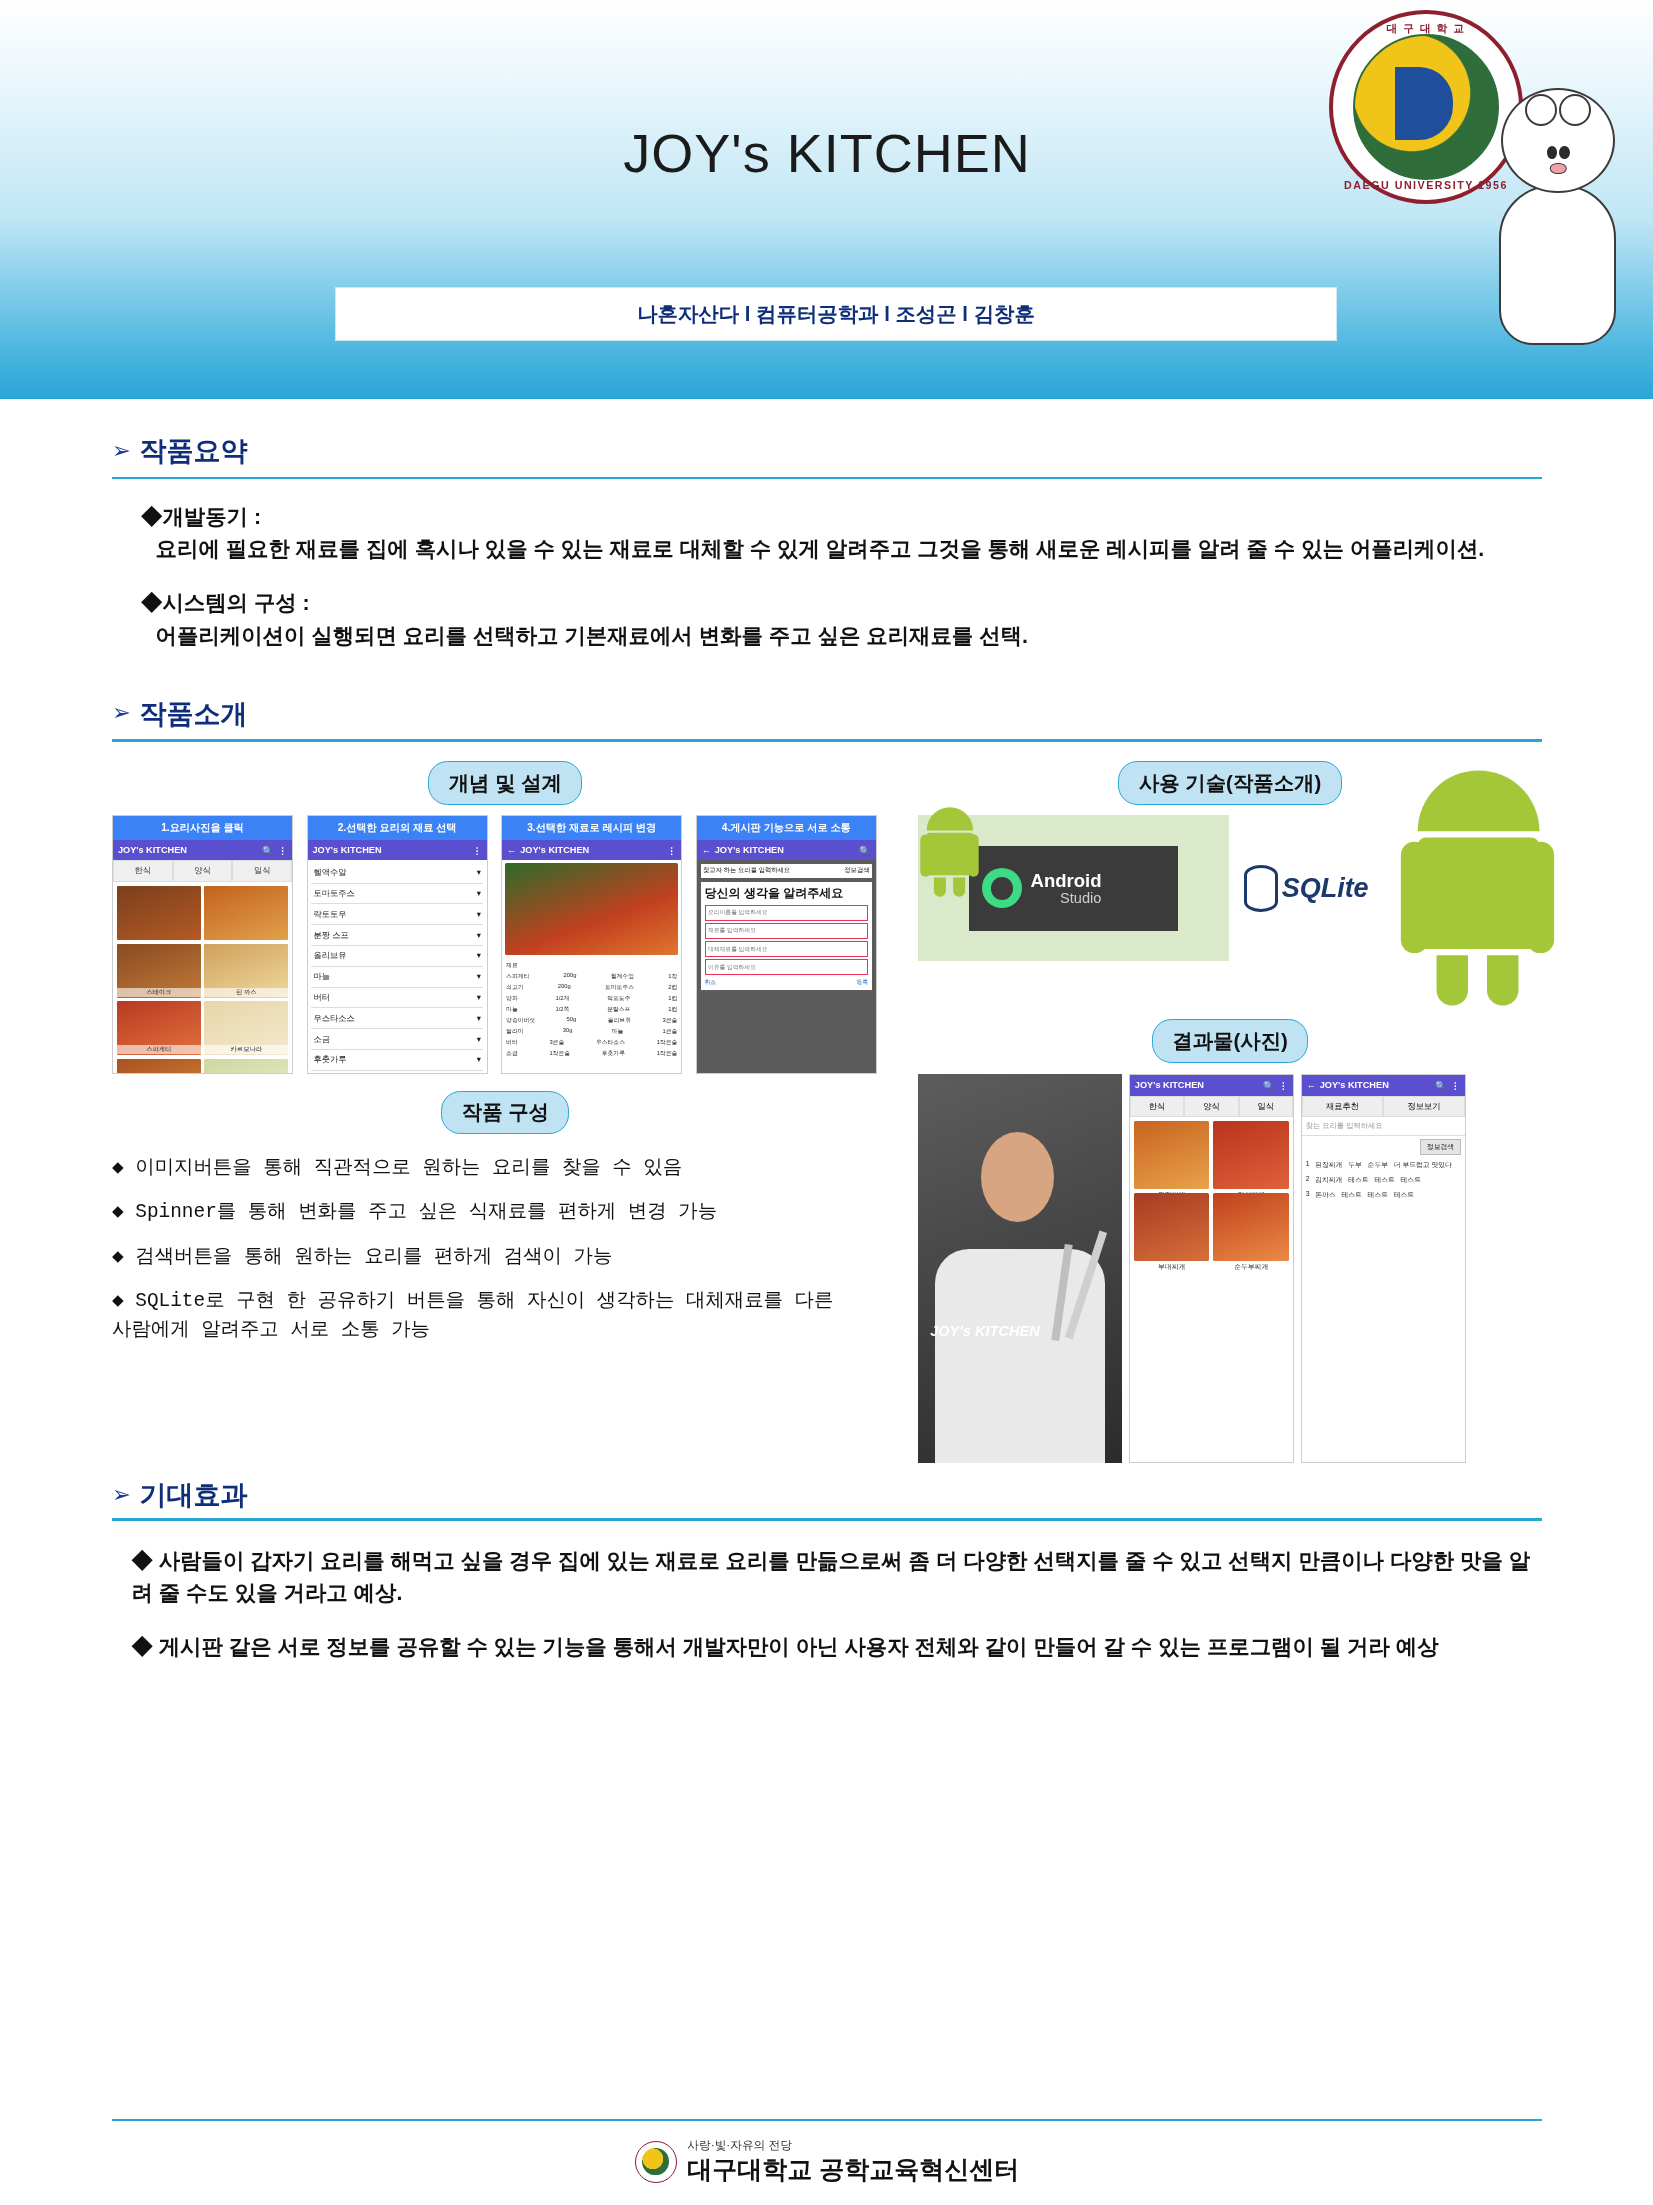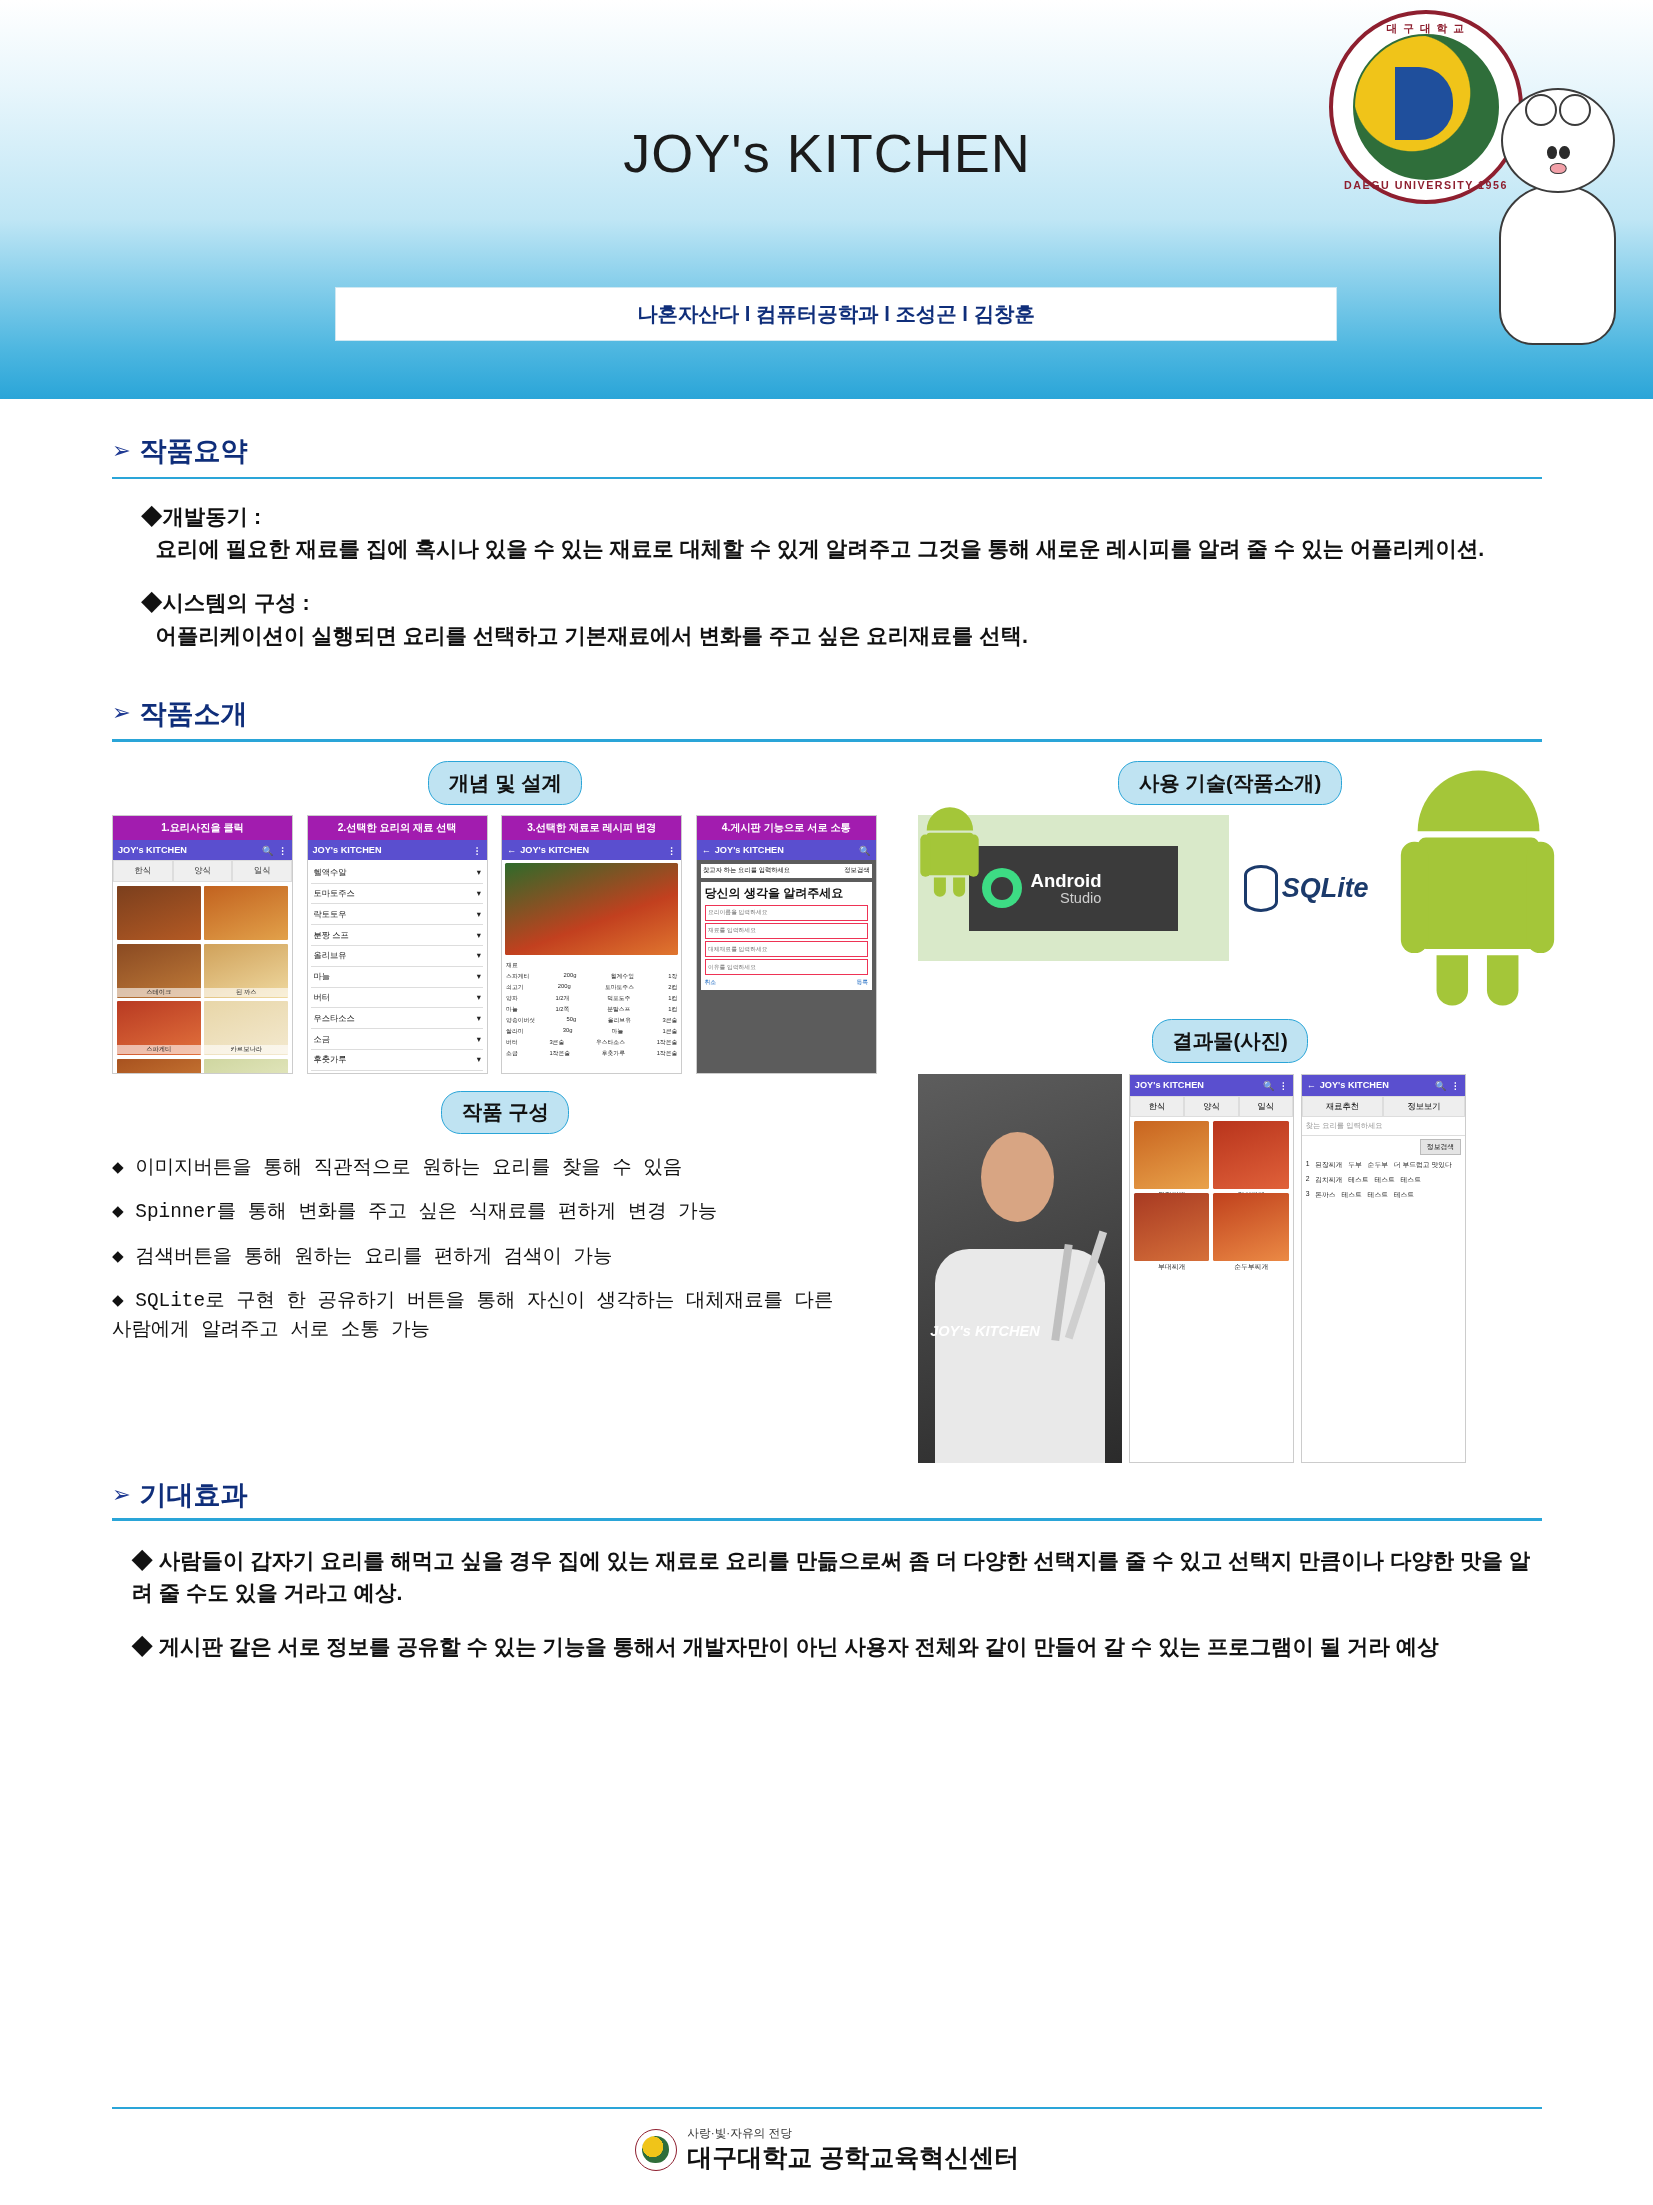--- a/index.html
+++ b/index.html
@@ -142,21 +142,21 @@
     background: #bfe3f2; border: 1.9px solid #2aa5d8;
     border-radius: 19.4px;
     font-size: 20.4px; font-weight: 700; color: #111;
     padding: 6.8px 19.4px;
   }
 
   
   .mock-row { display: flex; gap: 13.6px; margin-top: 10.7px; }
   .phone { width: 181px; background: #f4f4f4; border: 0.5px solid #ccc; }
   .phone .cap {
-    background: #a21caf; color: #fff; font-size: 10.2px; font-weight: 700;
+    background: #3b82f6; color: #fff; font-size: 10.2px; font-weight: 700;
     text-align: center; padding: 4.9px 1.9px;
   }
   .phone .bar {
     background: #5a4fcf; color: #fff; font-size: 9.2px; font-weight: 700;
     display: flex; align-items: center; gap: 3.9px; padding: 4.4px 4.9px;
   }
   .phone .bar .sp { flex: 1; }
   .phone .body { height: 213px; background: #fff; position: relative; overflow: hidden; }
 
   .tabrow { display: flex; background: #efefef; }
@@ -222,21 +222,21 @@
   .shot .tabs div { flex:1; text-align:center; font-size:8.3px; padding:4.4px 0; background:#eee; border:0.5px solid #ddd; }
   .shot .grid { display:grid; grid-template-columns:1fr 1fr; gap:3.9px; padding:3.9px;}
   .shot .cell { height:68px; position:relative; border-radius:1.5px;}
   .shot .cell span { position:absolute; bottom:-10.7px; width:100%; text-align:center; font-size:6.8px; color:#222;}
   .shot .listrow { display:flex; gap:5.8px; font-size:6.8px; padding:2.4px 3.9px; color:#222;}
   .searchbox { font-size:7.3px; color:#999; padding:3.9px; border-bottom:0.5px solid #ddd;}
   .btnline { display:flex; justify-content:flex-end; padding:2.9px 3.9px;}
   .btnline span { background:#e4e4e4; font-size:6.8px; padding:1.9px 5.8px; border:0.5px solid #bbb;}
 
   
-  .footer { position:absolute; bottom: 12px; left:0; width:100%; padding: 0 112px 19.4px; }
+  .footer { position:absolute; bottom: 0; left:0; width:100%; padding: 0 112px 19.4px; }
   .footer-rule { height: 2.4px; background: #2aa5d8; width: 100%; }
   .footer-brand { display:flex; align-items:center; justify-content:center; gap: 10.7px; margin-top: 16.5px;}
   .footer-emblem { width: 42px; height: 42px; border-radius:50%; border:1.9px solid #8e1f2f; background:#fff; position:relative;}
   .footer-emblem::after{content:"";position:absolute;inset:6.8px;border-radius:50%;background:radial-gradient(circle at 40% 40%,#f0c419 0%,#f0c419 45%,#2f6e3a 46%,#2f6e3a 100%);}
   .footer-text .small { font-size: 11.7px; color: #333; }
   .footer-text .big { font-size: 25px; font-weight: 700; color: #111; }
 </style>
 </head>
 <body>
 

